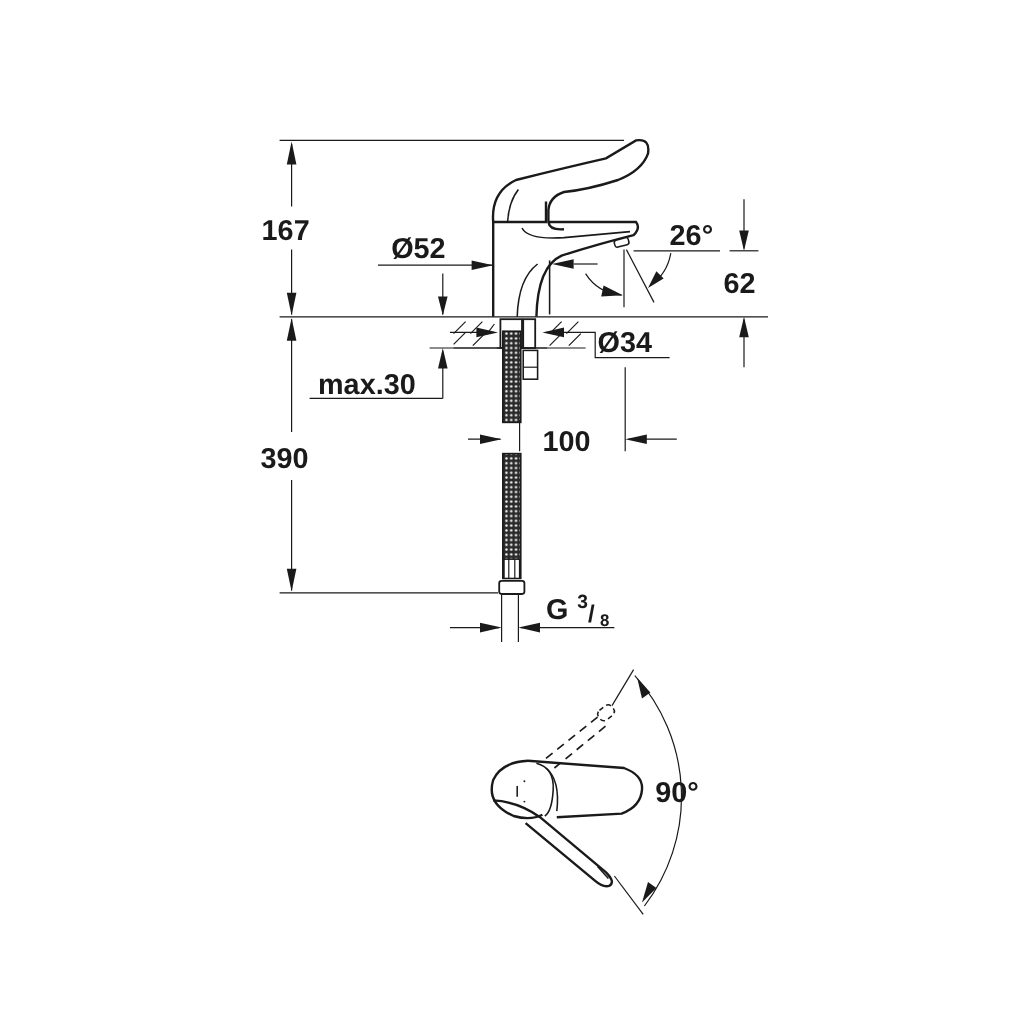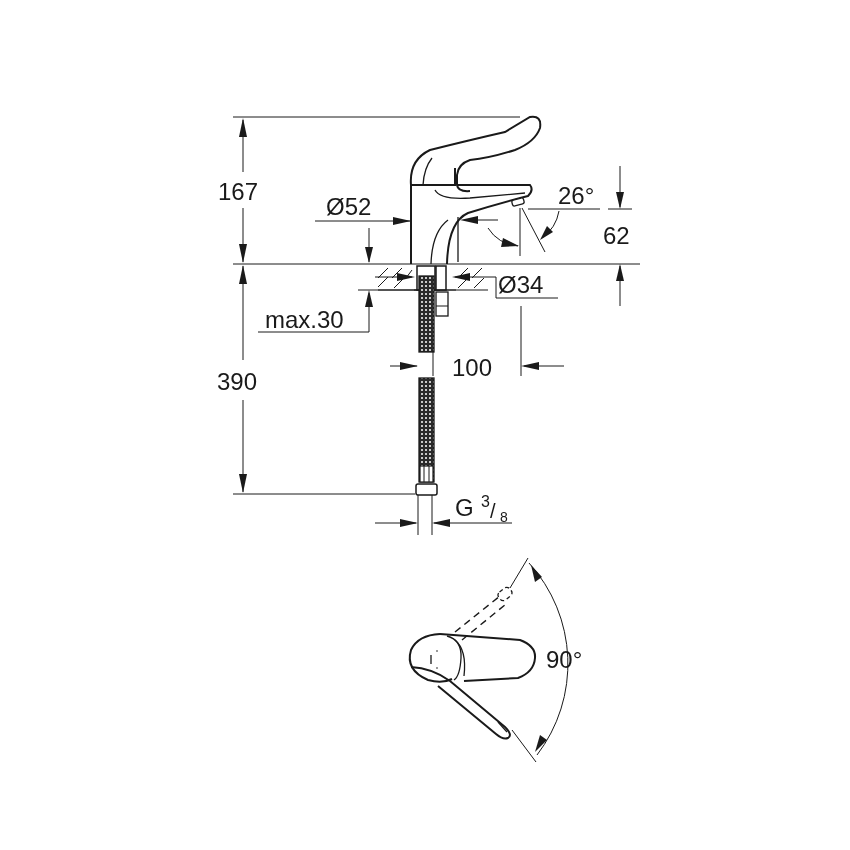--- a/index.html
+++ b/index.html
@@ -1,17 +1,17 @@
 <!DOCTYPE html>
 <html><head>
   <meta charset="utf-8">
   <style>
     html, body { margin: 0; padding: 0; background: #ffffff; }
     body { width: 850px; height: 850px; overflow: hidden; }
-    #drawing { position: absolute; left: 0; top: 0; width: 832px; height: 850px; }
+    #drawing { position: absolute; left: 0; top: 0; width: 832px; height: 850px; font-weight: bold; }
     svg text { font-family: "Liberation Sans", "DejaVu Sans", sans-serif; fill: #1a1a1a; }
     .ln { stroke: #1a1a1a; stroke-width: 1.3; fill: none; }
     .thin { stroke: #1a1a1a; stroke-width: 1; fill: none; }
     .thick { stroke: #1a1a1a; stroke-width: 2; fill: none; }
     .dash { stroke: #1a1a1a; stroke-width: 1.4; fill: none; stroke-dasharray: 7 5; }
     .arrow { fill: #1a1a1a; stroke: none; }
     .hatch { stroke: #1a1a1a; stroke-width: 1; }
     .dim { font-size: 24px; }
   </style>
 </head>

